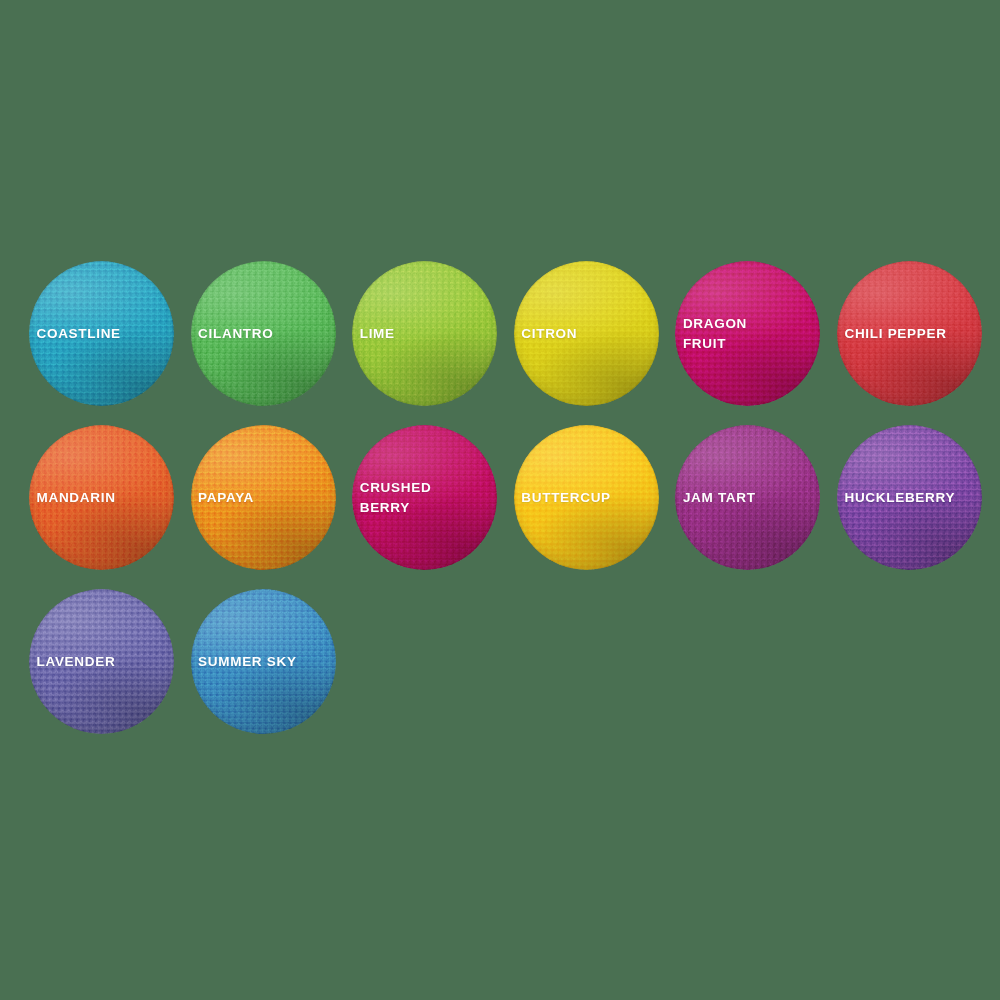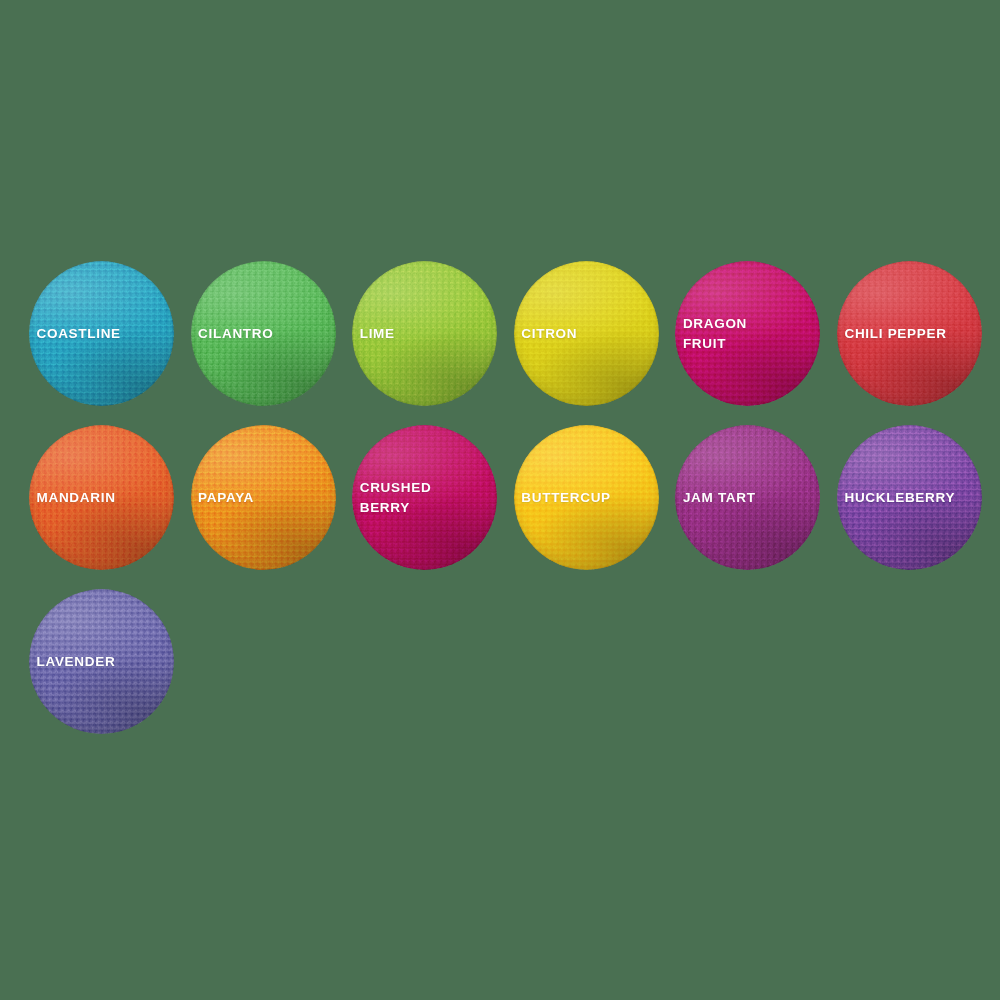--- a/index.html
+++ b/index.html
@@ -240,14 +240,21 @@
         <div class="swatch-rim"></div>
         <div class="swatch-label">HUCKLEBERRY</div>
       </div>
       <div class="swatch">
         <div class="swatch-fill" style="background: rgb(111, 107, 174);"></div>
         <div class="swatch-knit" style="background-position: 6px 2px, 2px 0px, 0px 3px, 0px 0px, 0px 0px;"></div>
         <div class="swatch-shade"></div>
         <div class="swatch-rim"></div>
         <div class="swatch-label">LAVENDER</div>
       </div>
+      <div class="swatch">
+        <div class="swatch-fill" style="background: rgb(61, 143, 196);"></div>
+        <div class="swatch-knit" style="background-position: 2px 4px, 4px 0px, 0px 1px, 0px 0px, 0px 0px;"></div>
+        <div class="swatch-shade"></div>
+        <div class="swatch-rim"></div>
+        <div class="swatch-label">SUMMER SKY</div>
+      </div>
     </div>
 </div>
 
 </body></html>

